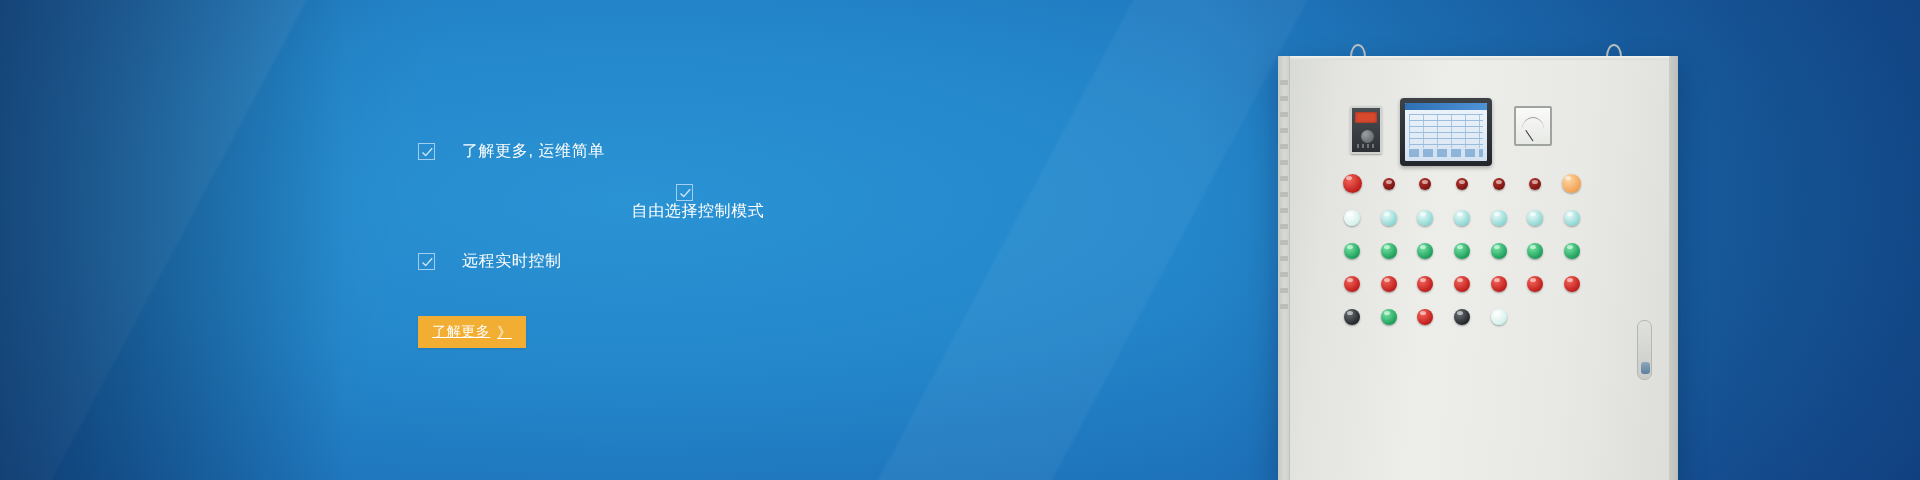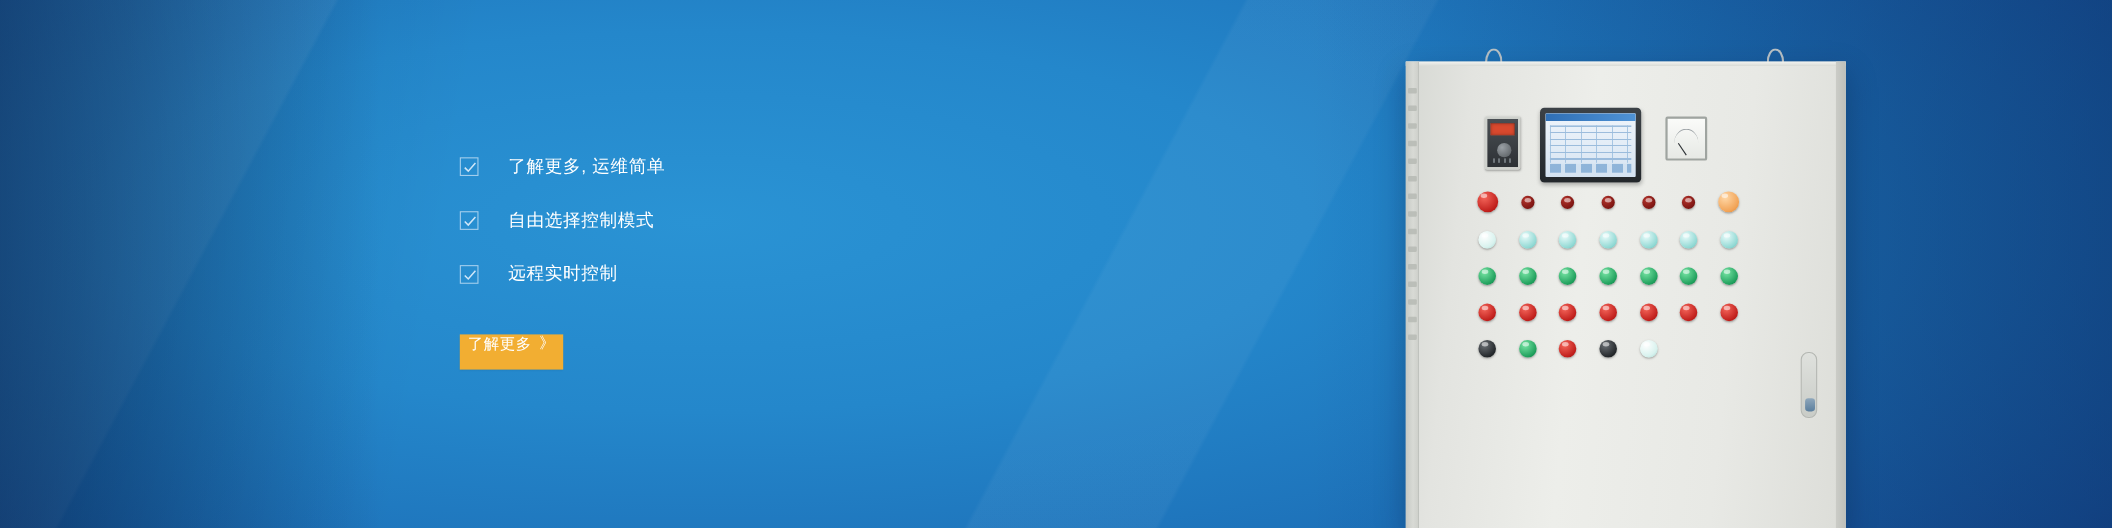--- a/index.html
+++ b/index.html
@@ -65,29 +65,30 @@
   }
   .feat-box svg{ position:absolute; left:2px; top:2px; }
   .feat-text{
     color:#ffffff;
     font-size:16px;
     letter-spacing:.6px;
     white-space:nowrap;
   }
 
   .cta{
-    display:inline-flex; align-items:flex-start; justify-content:center;
+    display:inline-flex; align-items:center; justify-content:center;
     margin-top:38px;
-    width:94px; height:32px;
+    width:108px; height:32px;
     background:#f2ae32;
     color:#ffffff;
     font-size:14px;
     letter-spacing:.5px;
     border:none; cursor:pointer;
     box-shadow:0 1px 2px rgba(0,0,0,.10);
+    text-decoration:underline;
   }
   .cta .chev{ margin-left:7px; font-size:14px; line-height:1; }
 
   
   .photo{
     position:absolute; right:0; top:0; width:760px; height:480px; z-index:4;
   }
   
   .hook{
     position:absolute; width:16px; height:18px;
@@ -257,30 +258,30 @@
 
       <li class="feature" style="margin-top:0;">
         <span class="feat-box">
           <svg width="13" height="13" viewBox="0 0 13 13" aria-hidden="true">
             <path d="M1.5 6.4 L4.7 9.6 L11.2 2.2" fill="none" stroke="#cfe6f8" stroke-width="1.4"></path>
           </svg>
         </span>
         <span class="feat-text">了解更多, 运维简单</span>
       </li>
 
-      <li class="feature" style="margin-top:16px;">
+      <li class="feature" style="margin-top:16px;flex-direction:column;">
         <span class="feat-box">
           <svg width="13" height="13" viewBox="0 0 13 13" aria-hidden="true">
             <path d="M1.5 6.4 L4.7 9.6 L11.2 2.2" fill="none" stroke="#cfe6f8" stroke-width="1.4"></path>
           </svg>
         </span>
         <span class="feat-text">自由选择控制模式</span>
       </li>
 
-      <li class="feature" style="margin-top:16px;">
+      <li class="feature" style="margin-top:28px;">
         <span class="feat-box">
           <svg width="13" height="13" viewBox="0 0 13 13" aria-hidden="true">
             <path d="M1.5 6.4 L4.7 9.6 L11.2 2.2" fill="none" stroke="#cfe6f8" stroke-width="1.4"></path>
           </svg>
         </span>
         <span class="feat-text">远程实时控制</span>
       </li>
 
     </ul>
 

